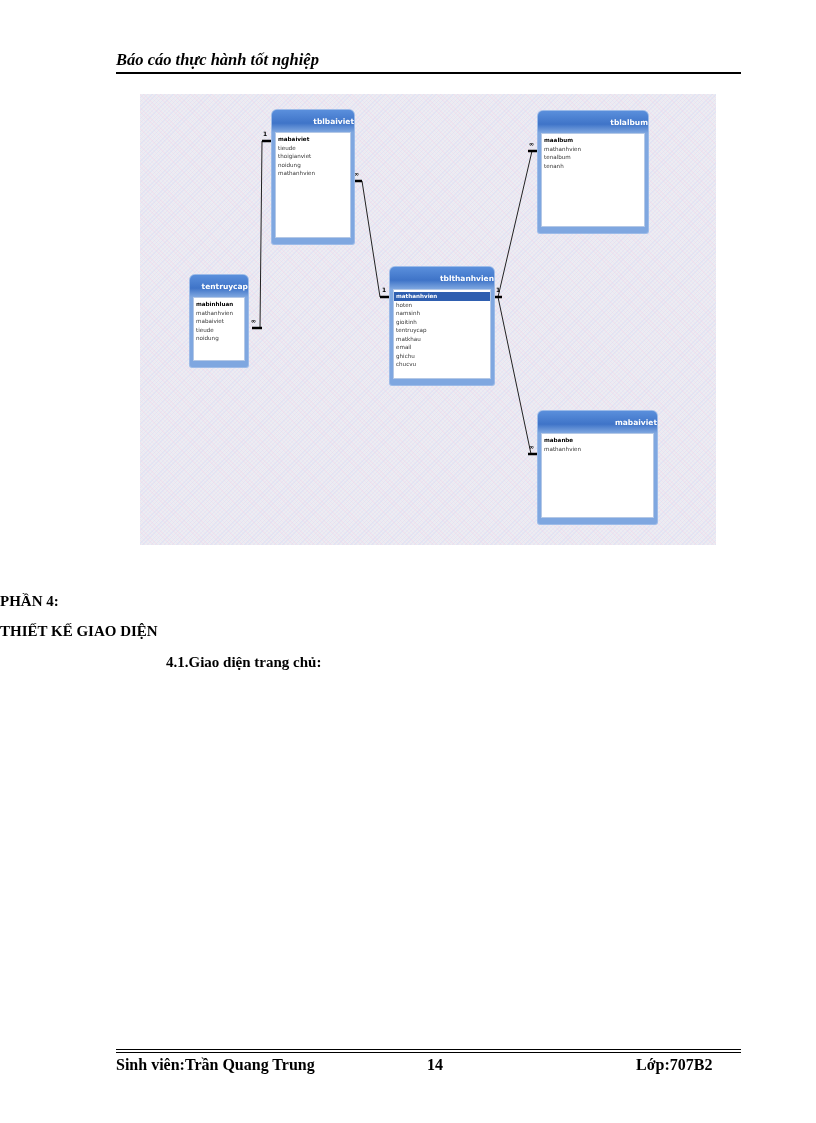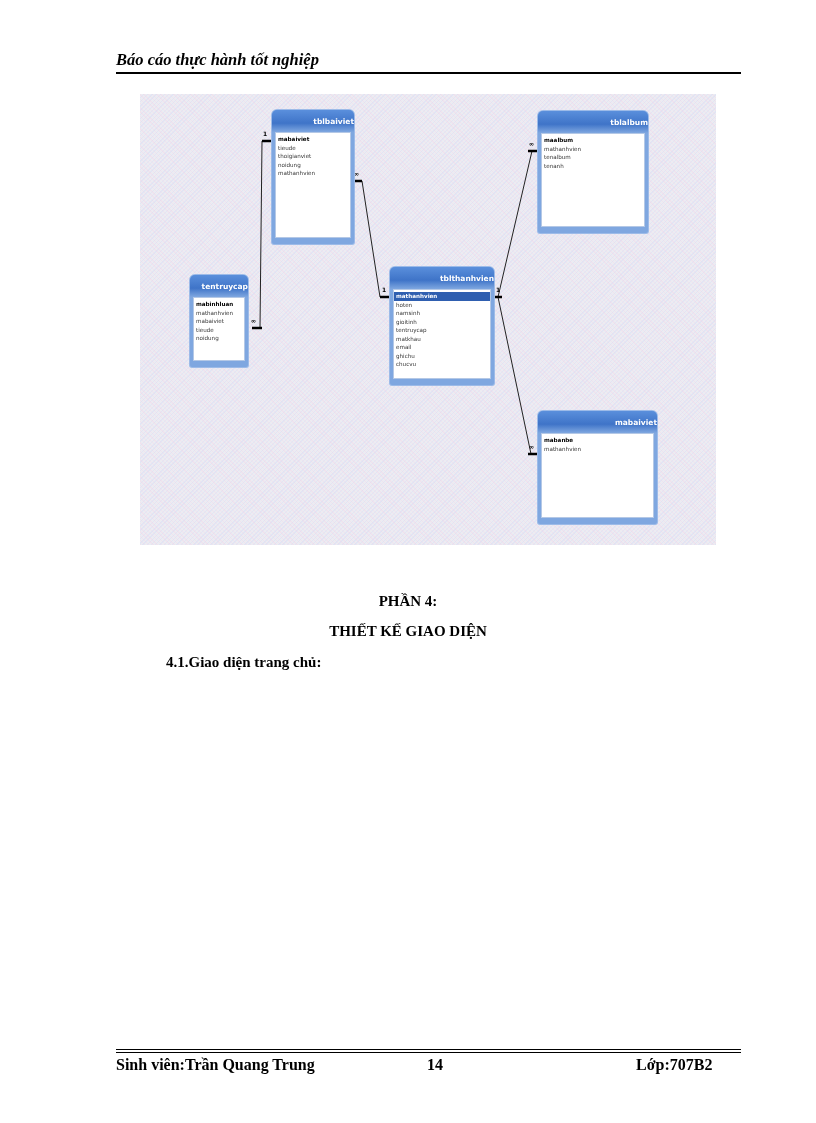--- a/index.html
+++ b/index.html
@@ -21,21 +21,21 @@
                 font-size:7.5px; font-weight:bold; 
                 background:linear-gradient(#5a8fdc, #3f74c8 60%, #7fa7e0); border-radius:5px 5px 0 0;
                 margin:0 -3px;text-align:right; }
   .tbl .body { background:#fff; border:1px solid #b4c8e6; height:calc(100% - 25px);
                padding-top:2px; box-sizing:border-box; }
   .tbl .field { font-family:"DejaVu Sans", sans-serif; font-size:5.6px; line-height:8.5px;
                 padding-left:2px; color:#333; white-space:nowrap; }
   .tbl .field.pk { font-weight:bold; color:#000; }
   .tbl .field.sel { background:#2f5fb0; color:#fff; font-weight:bold; }
   .card { position:absolute; font-family:"DejaVu Sans", sans-serif; font-size:6px; font-weight:bold; }
-  .part { position:absolute; left:0; width:816px; text-align:center; font-weight:bold; font-size:15px; }
+  .part { position:absolute; left:0; width:816px; text-align:left; font-weight:bold; font-size:15px; }
   .sub  { position:absolute; left:166px; font-weight:bold; font-size:15px; }
   .footer-rule { position:absolute; left:116px; top:1049px; width:625px; height:4px;
                  border-top:1.5px solid #000; border-bottom:1.5px solid #000; box-sizing:border-box; }
   .footer { position:absolute; top:1056px; font-weight:bold; font-size:16px;text-align:right; }
 </style>
 </head>
 <body>
 
 <div class="header">
   <span>Báo cáo thực hành tốt nghiệp</span>

